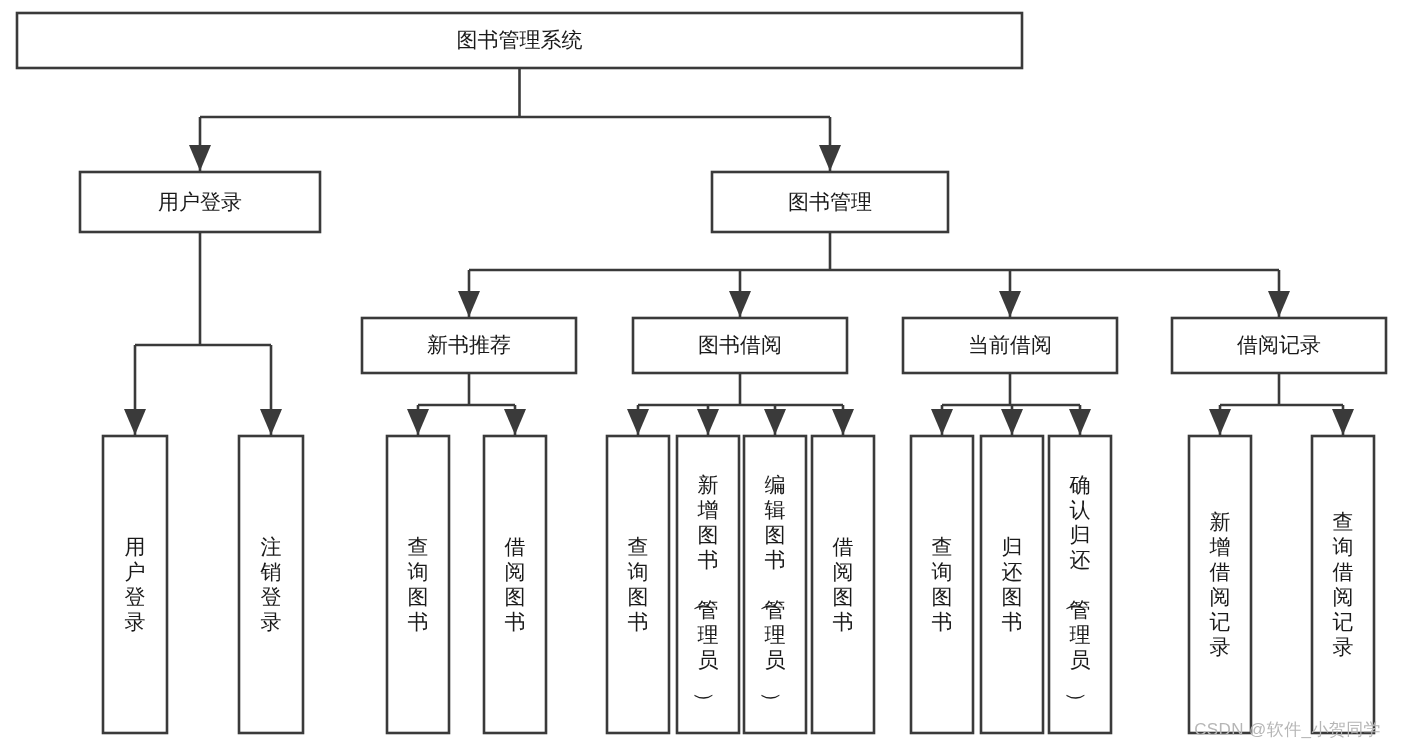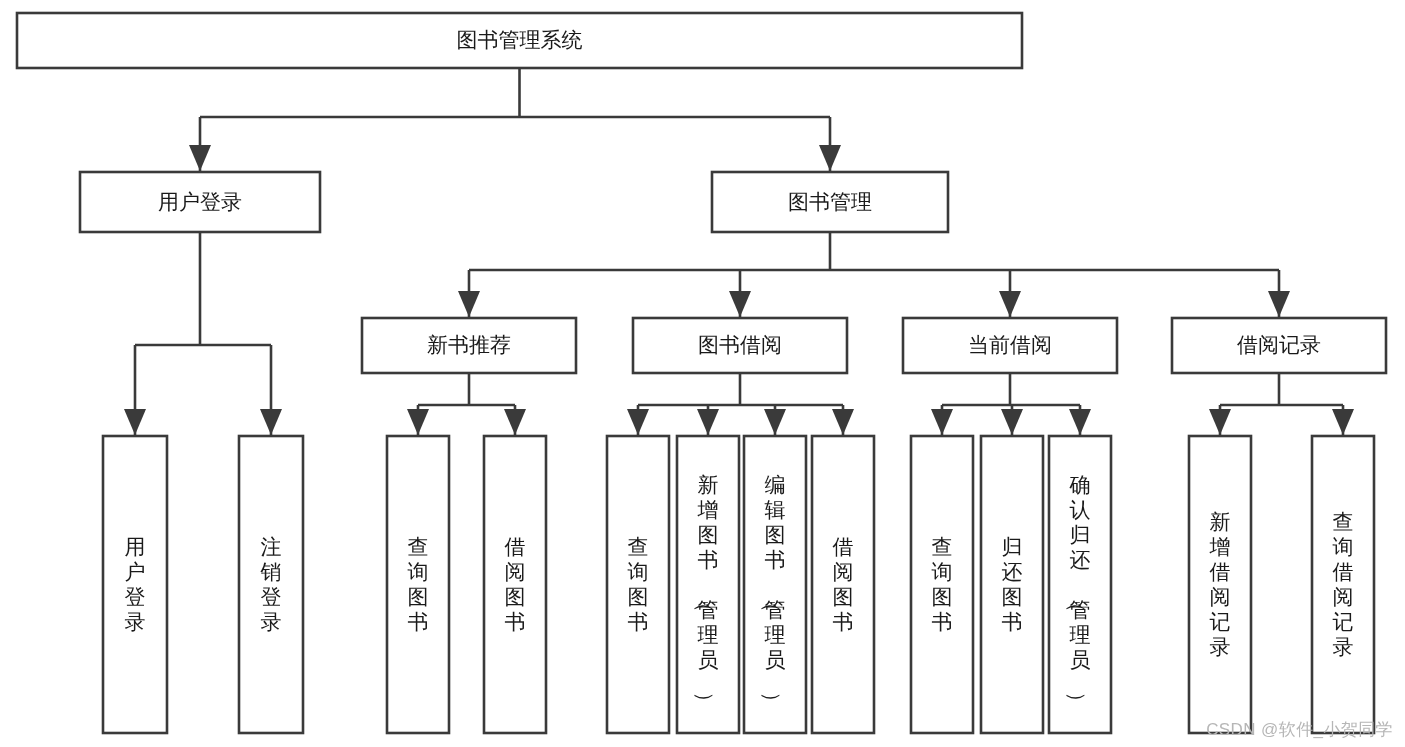--- a/index.html
+++ b/index.html
@@ -50,21 +50,21 @@
     dominant-baseline: middle;
   }
   .node-label-v {
     font-family: "Liberation Sans", "DejaVu Sans", sans-serif;
     font-size: 21px;
     fill: #1a1a1a;
     text-anchor: middle;
   }
   .watermark {
     position: absolute;
-    right: 12px;
+    right: 24px;
     bottom: 6px;
     font-family: "Liberation Sans", "DejaVu Sans", sans-serif;
     font-size: 17px;
     color: #b6b6b6;
     white-space: nowrap;
     letter-spacing: 0.4px;
   }
 </style>
 </head>
 <body>

